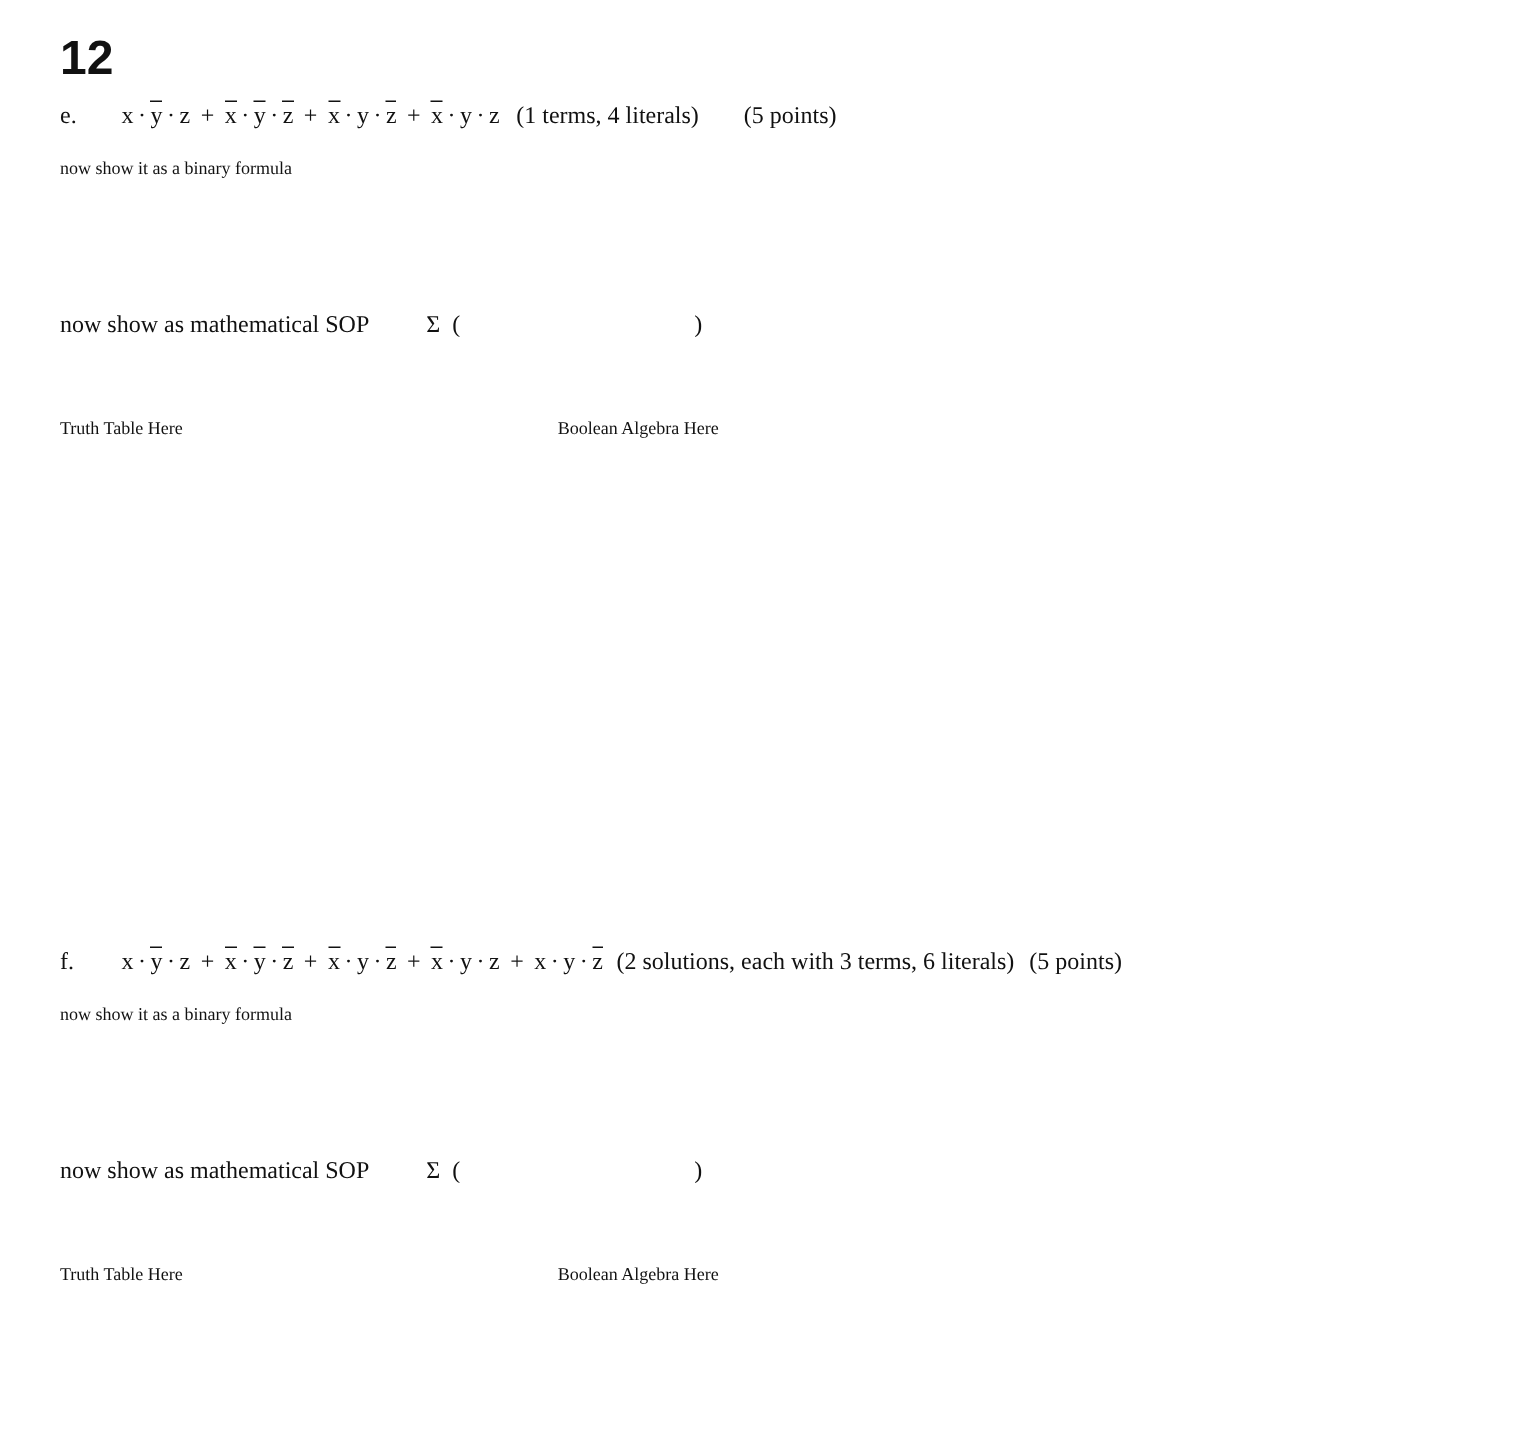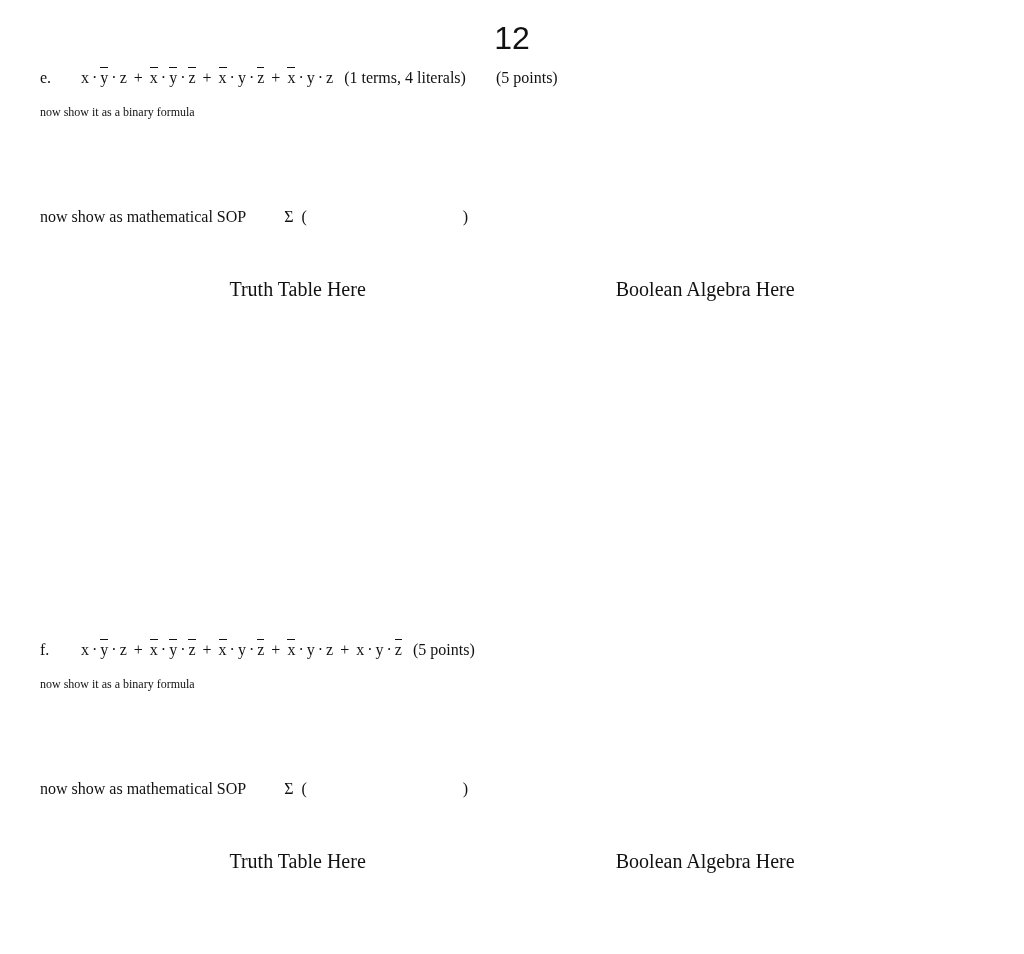--- a/index.html
+++ b/index.html
@@ -7,23 +7,22 @@
       background: #fff;
       font-family: 'Times New Roman', Times, serif;
       font-size: 16px;
       color: #111;
       padding: 20px 40px;
     }
 
     .page-number {
       font-family: Arial, sans-serif;
       font-size: 32px;
-      font-weight: normal;
+      font-weight: bold;
       margin-bottom: 10px;
-      text-align: center;
     }
 
     .section {
       margin-bottom: 40px;
     }
 
     .problem-row {
       display: flex;
       align-items: baseline;
       gap: 10px;
@@ -50,24 +49,24 @@
     }
 
     .paren-content {
       display: inline-flex;
       gap: 4px;
       min-width: 140px;
     }
 
     .two-col-row {
       display: flex;
-      justify-content: center;
+      justify-content: flex-start;
       gap: 250px;
       margin: 18px 0;
-      font-size: 20px;
+      font-size: 12px;
     }
 
     .spacer {
       height: 280px;
     }
 
     .spacer-small {
       height: 60px;
     }
 
@@ -190,20 +189,21 @@
       <span class="var">y</span>
       <span class="dot">·</span>
       <span class="var">z</span>
       <span style="margin:0 6px;">+</span>
 
       <span class="var">x</span>
       <span class="dot">·</span>
       <span class="var">y</span>
       <span class="dot">·</span>
       <span class="var bar">z</span>
+      <span style="margin-left:8px;">(2 solutions, each with 3 terms, 6 literals)</span>
       <span style="margin-left:10px;">(5 points)</span>
     </span>
   </div>
 
   <div class="instruction-row">
     <span>now show it as a binary formula</span>
   </div>
 
   <div class="spacer-small"></div>
 

